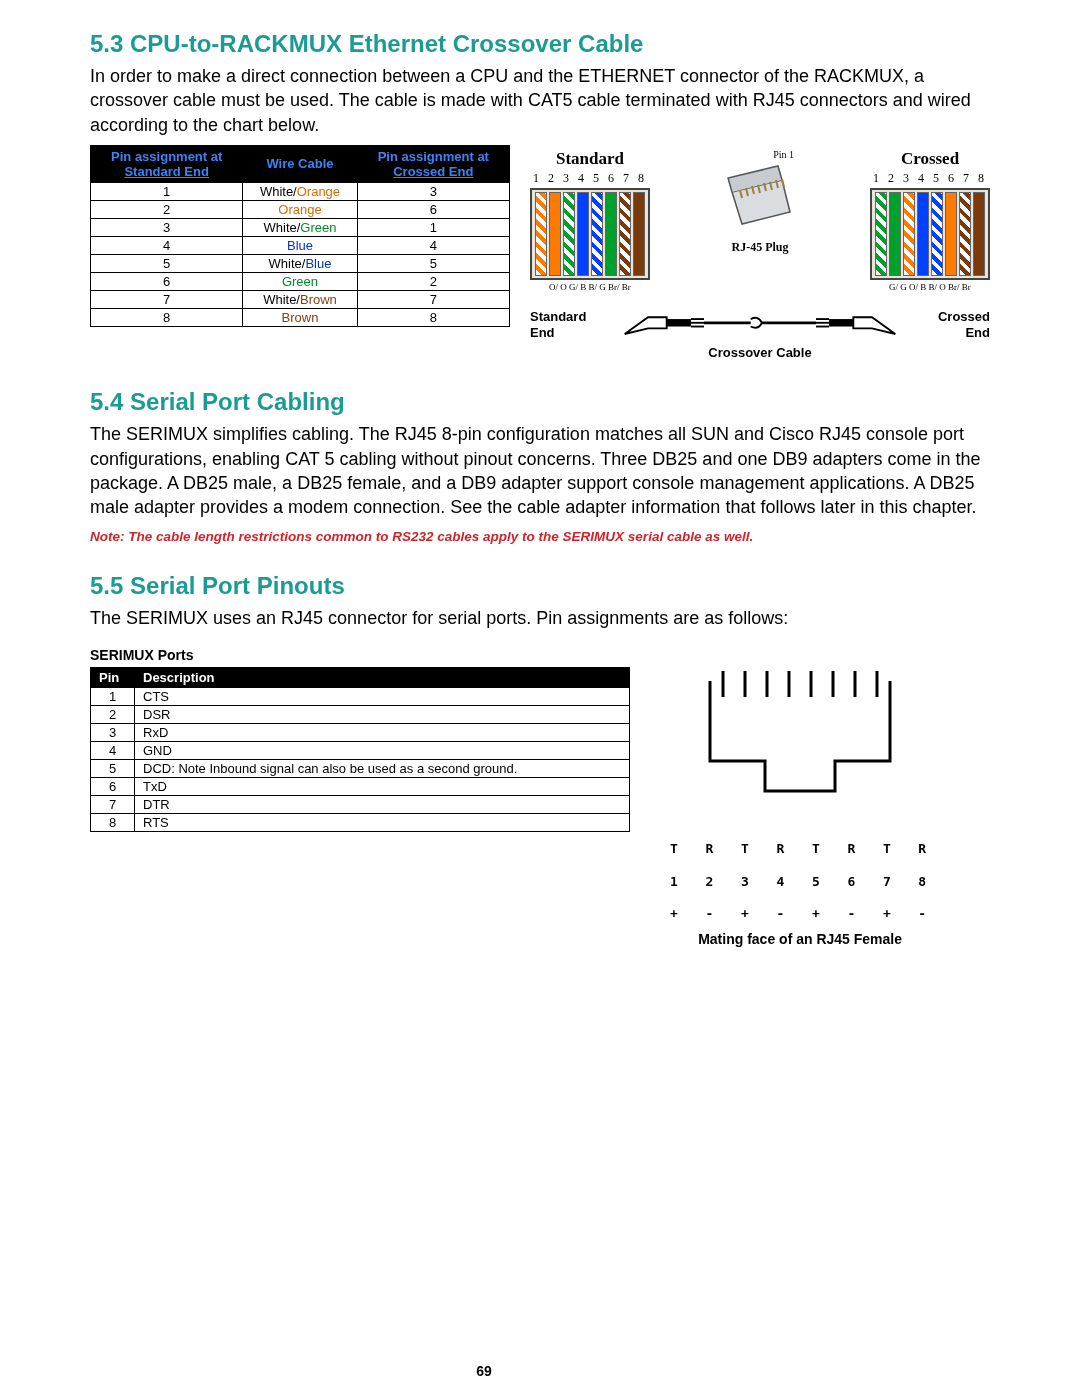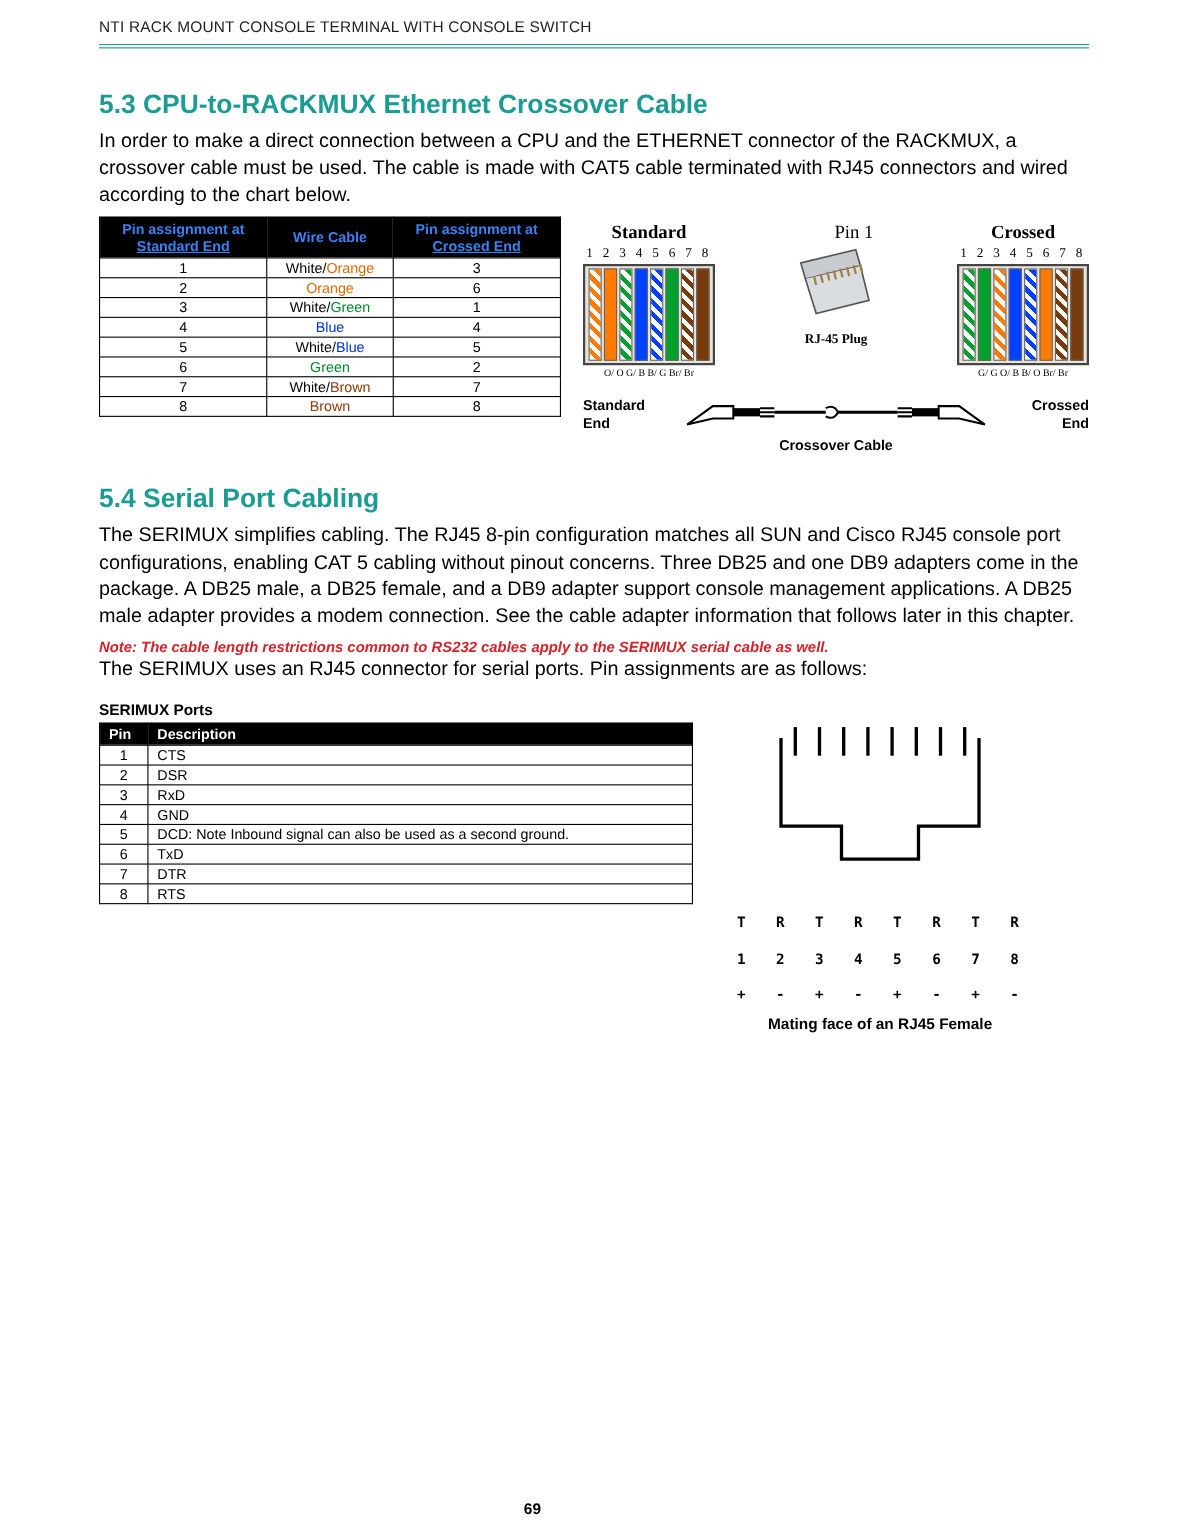--- a/index.html
+++ b/index.html
@@ -28,44 +28,40 @@
   .rj-title { font-family: "Times New Roman", serif; font-size: 17px; font-weight: bold; margin-bottom: 2px; }
   .rj-nums { font-family: "Times New Roman", serif; font-size: 12px; letter-spacing: 3px; margin-bottom: 2px; }
   .rj-wires { display: flex; border: 2px solid #444; padding: 2px; background: #e8e4da; width: 120px; height: 92px; }
   .wire { flex: 1; margin: 0 1px; }
   .wire.stripe { background: repeating-linear-gradient(45deg, #fff 0 4px, var(--c) 4px 8px); border: 1px solid #666; }
   .wire.solid { background: var(--c); border: 1px solid #666; }
   .rj-btm { font-family: "Times New Roman", serif; font-size: 9px; letter-spacing: 0; margin-top: 2px; white-space: nowrap; }
   .plug-box { text-align: center; font-family: "Times New Roman", serif; font-size: 12px; }
   .plug-svg { width: 80px; height: 70px; }
   .plug-label { margin-top: 4px; font-weight: bold; }
-  .pin1 { font-size: 17px; margin-bottom: 2px; text-align: right; padding-right: 6px; }
+  .pin1 { font-size: 10px; margin-bottom: 2px; text-align: right; padding-right: 6px; }
   .cable-row { display: flex; justify-content: space-between; align-items: center; margin-top: 14px; position: relative; }
   .cable-end-label { font-size: 13px; font-weight: bold; line-height: 1.2; width: 90px; }
   .cable-svg { flex: 1; }
   .cable-caption { text-align: center; font-size: 13px; font-weight: bold; margin-top: 2px; }
   .serimux-caption { font-size: 14px; font-weight: bold; margin-top: 16px; margin-bottom: 4px; }
   .row55 { display: flex; gap: 40px; align-items: flex-start; }
   table.pinout { border-collapse: collapse; width: 540px; font-size: 13px; }
   table.pinout th { background: #000; color: #fff; text-align: left; padding: 2px 8px; border: 1px solid #000; font-weight: bold; }
   table.pinout td { border: 1px solid #000; padding: 1px 8px; text-align: left; }
   table.pinout td.pin { width: 44px; text-align: center; }
   .rj45-female-box { text-align: center; margin-top: 4px; }
   .rj45-labels { font-family: monospace; font-size: 13px; font-weight: bold; line-height: 1.3; letter-spacing: 4px; white-space: pre; margin-top: 16px; }
   .rj45-caption { font-size: 14px; font-weight: bold; margin-top: 8px; }
   .page-num { position: absolute; bottom: 18px; left: 0; width: 968px; text-align: center; font-size: 14px; font-weight: bold; }
 </style>
 </head>
 <body>
 
 <div class="page">
-  <div class="header-area">
-    <div class="header-title">NTI RACK MOUNT CONSOLE TERMINAL WITH CONSOLE SWITCH</div>
-    <hr class="teal-double">
-  </div>
 
   <div class="content">
 
     <h2 class="section first">5.3 CPU-to-RACKMUX Ethernet Crossover Cable</h2>
     <p class="body">In order to make a direct connection between a CPU and the ETHERNET connector of the RACKMUX, a crossover cable must be used.  The cable is made with CAT5 cable terminated with RJ45 connectors and wired according to the chart below.</p>
 
     <div class="row53">
 
       <table class="crossover">
         <thead>
@@ -204,20 +200,21 @@
           <div class="cable-end-label" style="text-align:right" id="cable-right">Crossed<br>End</div>
         </div>
         <div class="cable-caption">Crossover Cable</div>
       </div>
     </div>
 
     <h2 class="section">5.4 Serial Port Cabling</h2>
     <p class="body">The SERIMUX simplifies cabling. The RJ45 8-pin configuration matches all SUN and Cisco RJ45 console port configurations, enabling CAT 5 cabling without pinout concerns. Three DB25 and one DB9 adapters come in the package. A DB25 male, a DB25 female, and a DB9 adapter support console management applications. A DB25 male adapter provides a modem connection. See the cable adapter information that follows later in this chapter.</p>
     <p class="note">Note: The cable length restrictions common to RS232 cables apply to the SERIMUX serial cable as well.</p>
 
+    <h2 class="section">5.5 Serial Port Pinouts</h2>
     <p class="body">The SERIMUX uses an RJ45 connector for serial ports. Pin assignments are as follows:</p>
 
     <div class="serimux-caption">SERIMUX Ports</div>
 
     <div class="row55">
       <table class="pinout">
         <thead>
           <tr>
             <th>Pin</th>
             <th>Description</th>

